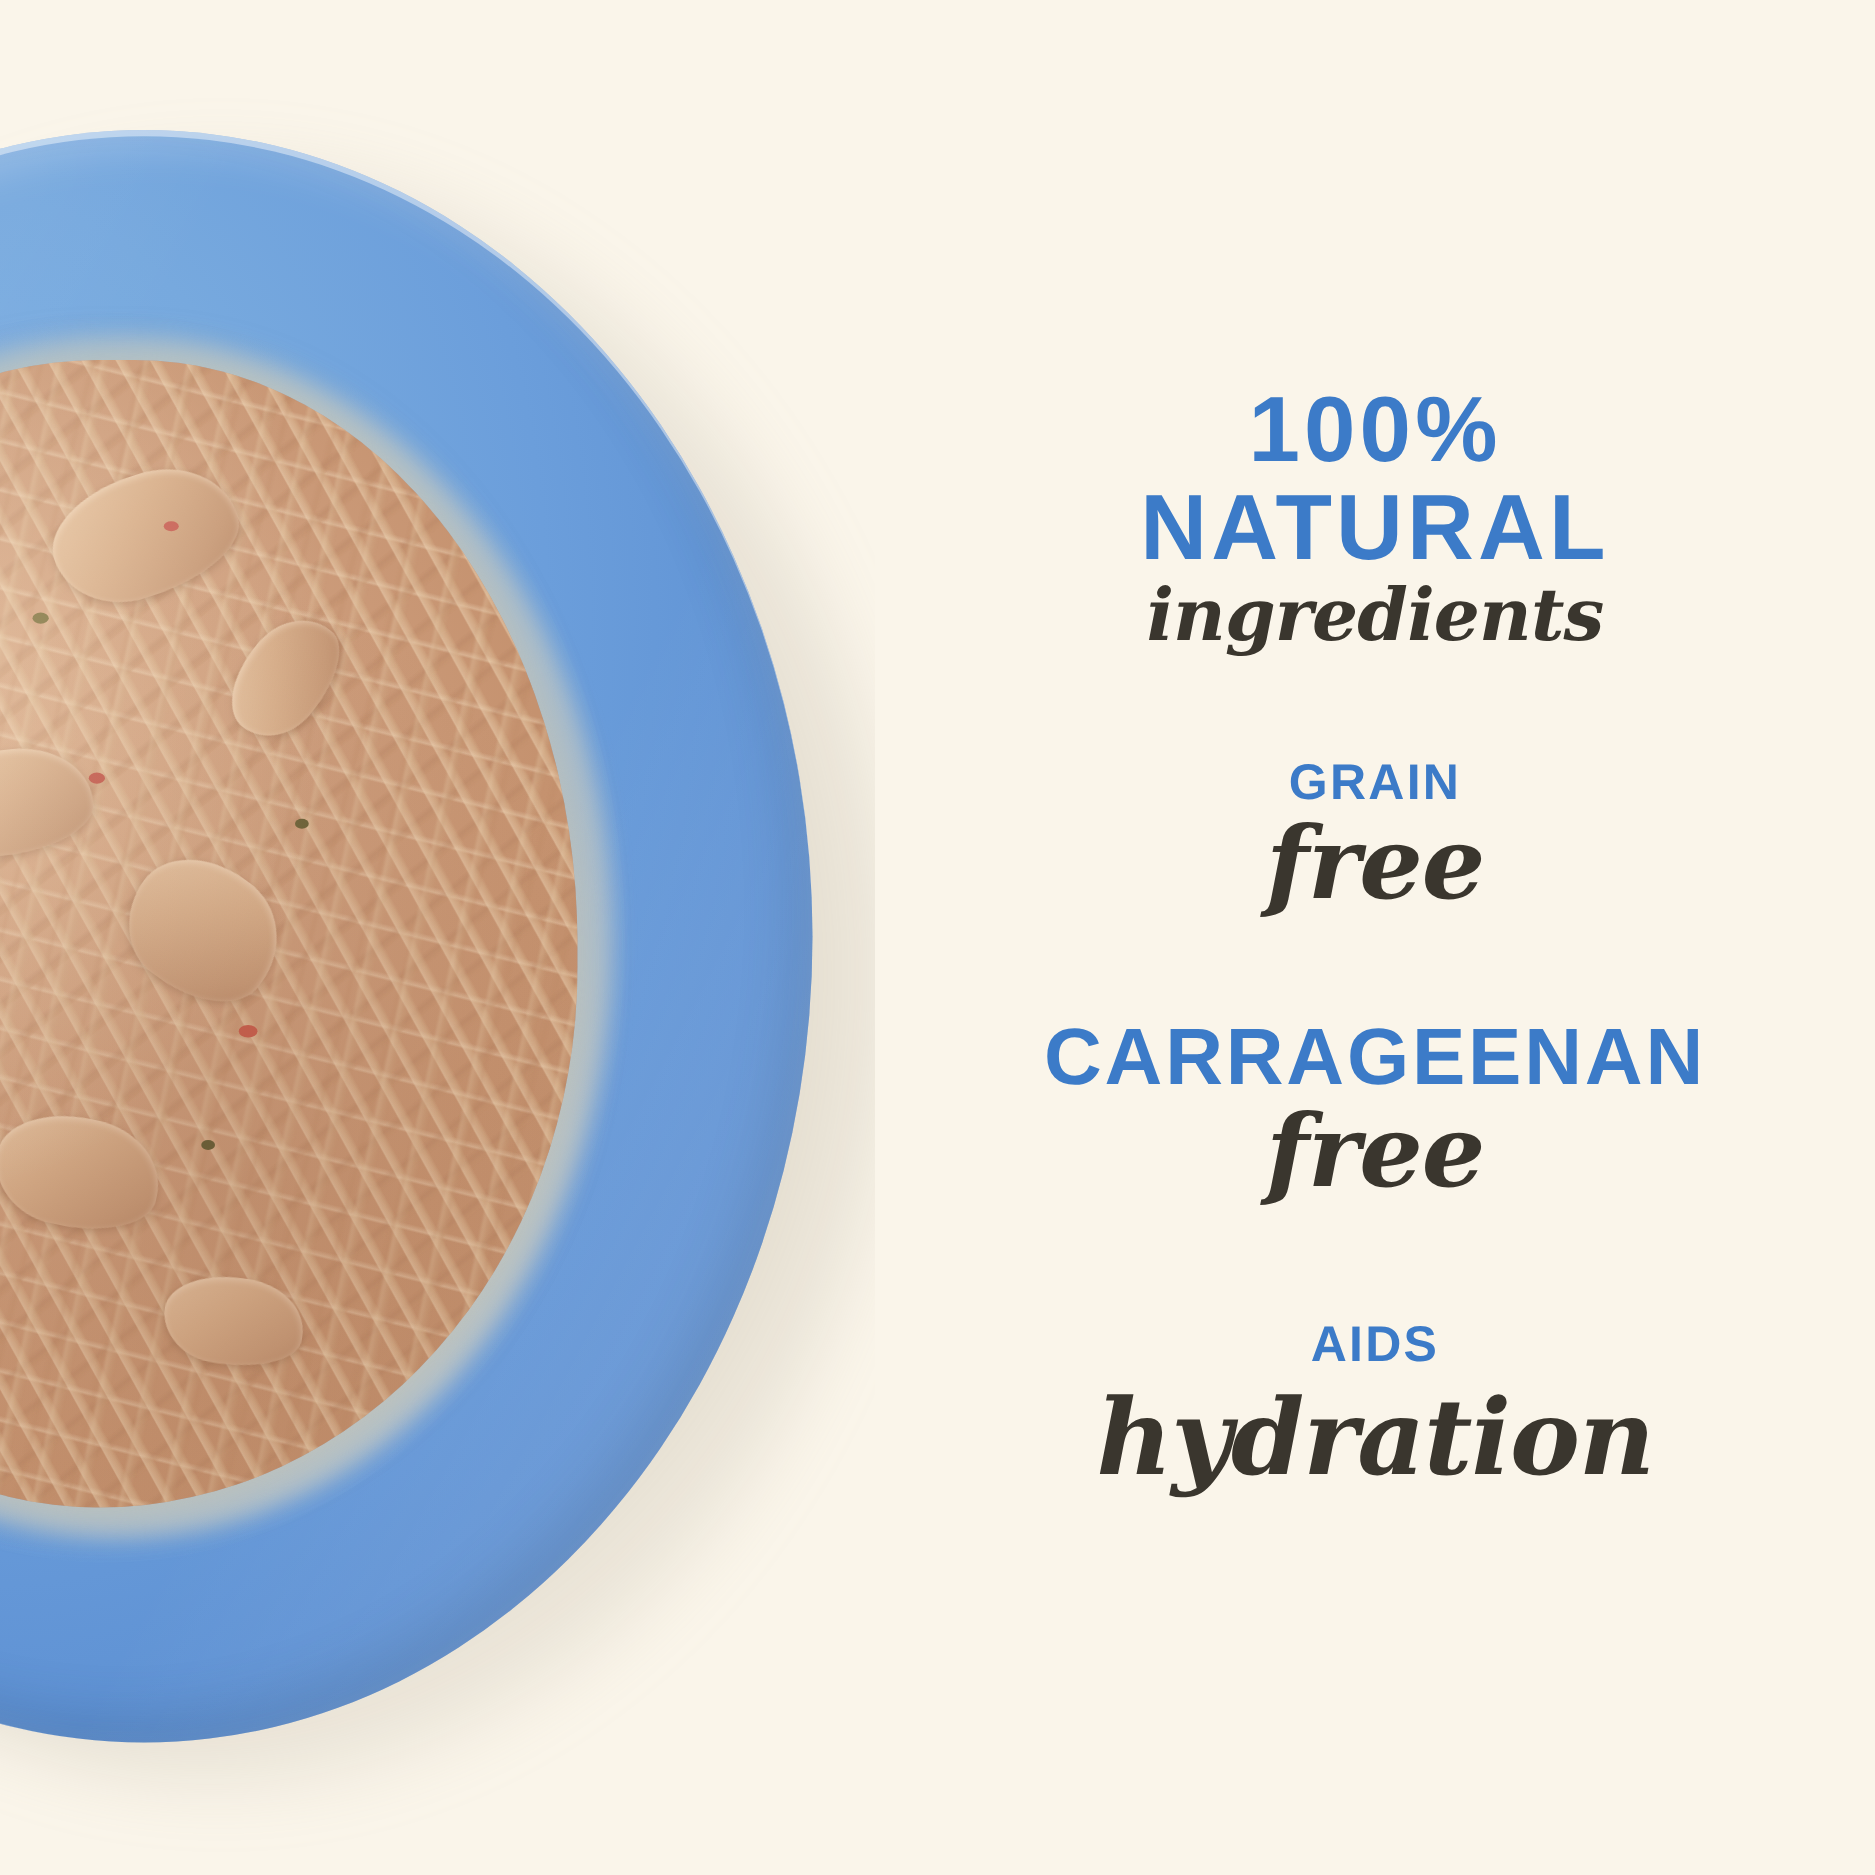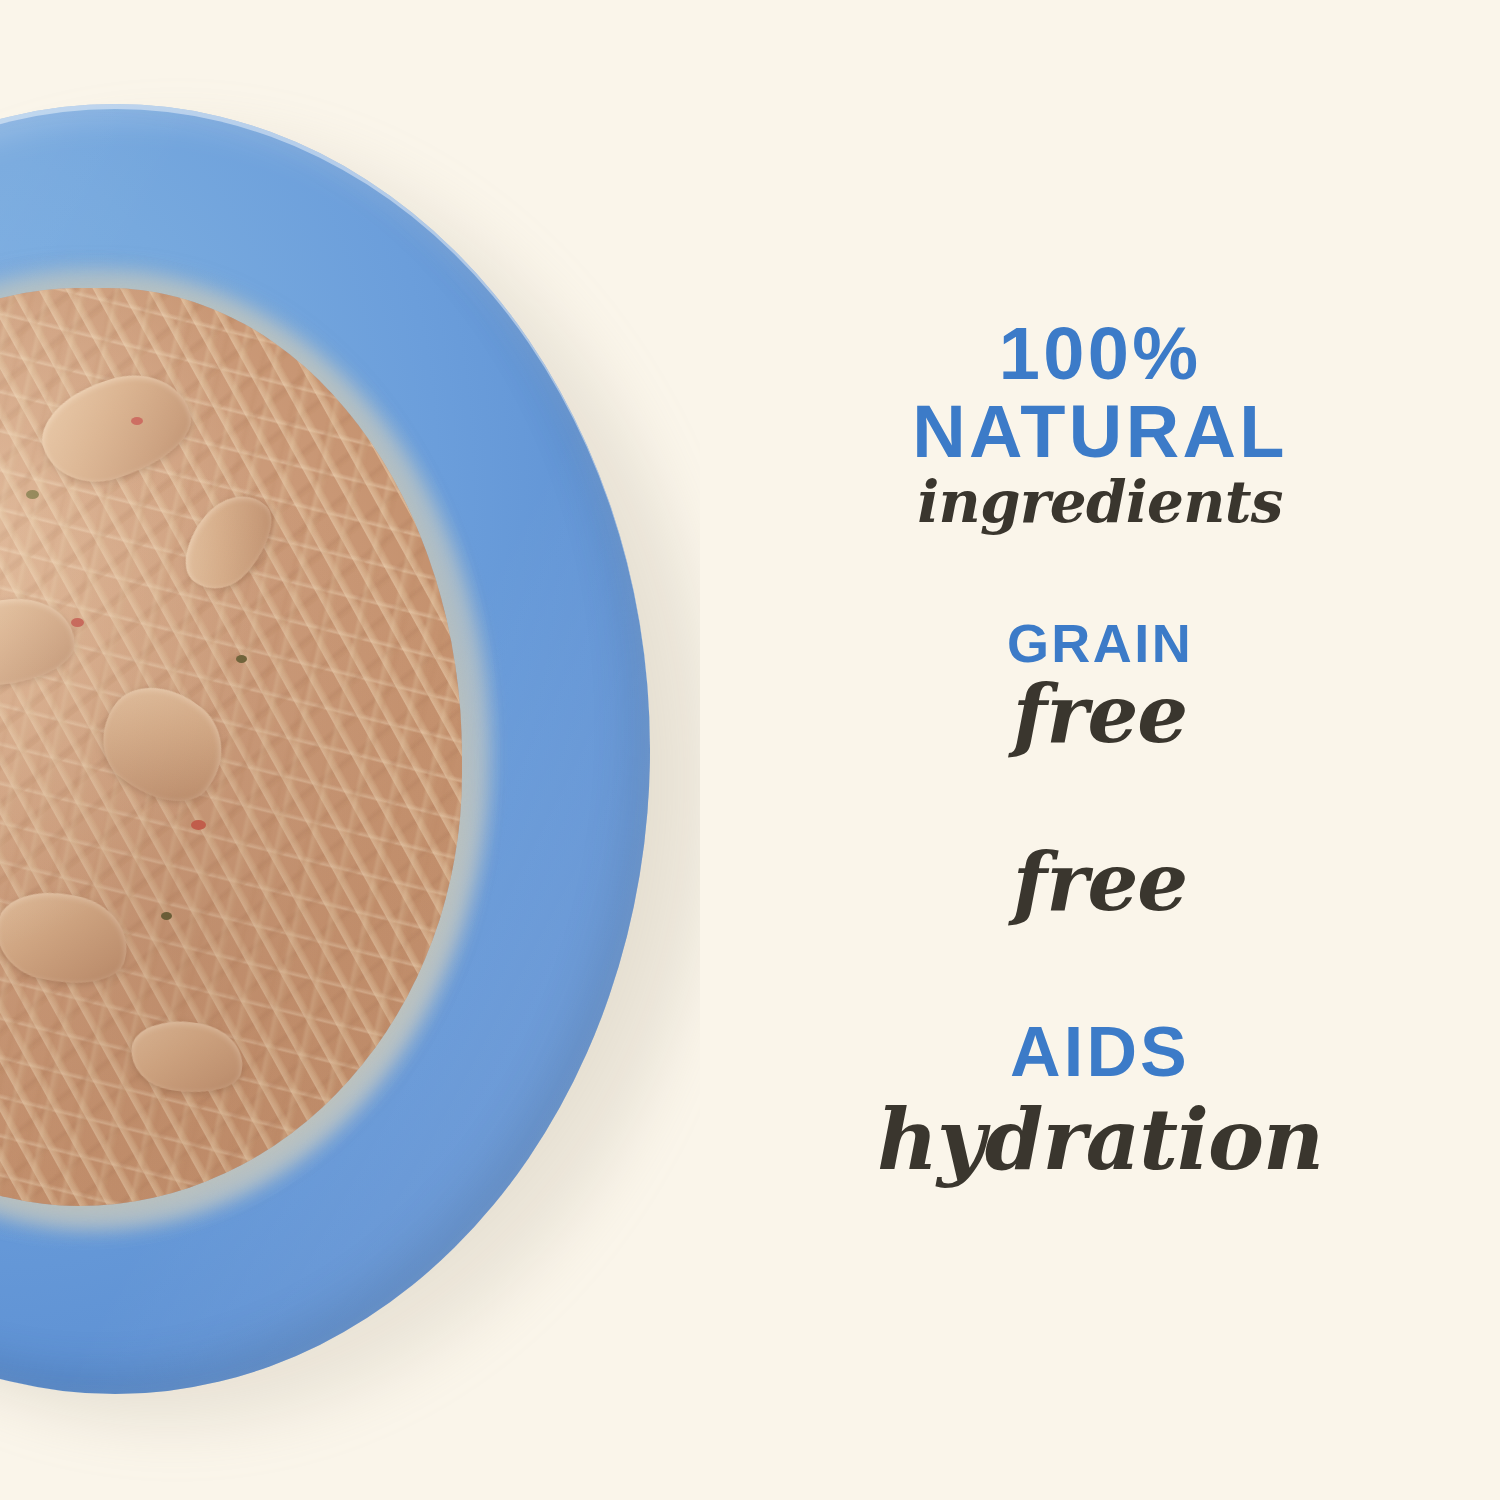--- a/index.html
+++ b/index.html
@@ -245,29 +245,29 @@
     line-height: 1.0;
     white-space: nowrap;
     letter-spacing: -0.012em;
   }
 
   .b1 .caps.l1 { font-size: 74px; }
   .b1 .caps.l2 { font-size: 74px; margin-top: 6px; }
   .b1 .script  { font-size: 58px; margin-top: 4px; }
 
   .b2 { margin-top: 86px; }
-  .b2 .caps   { font-size: 54px; }
+  .b2 .caps   { font-size: 40px; }
   .b2 .script { font-size: 80px; margin-top: 4px; }
 
   .b3 { margin-top: 84px; }
   .b3 .caps   { font-size: 64px; letter-spacing: 0.035em; }
   .b3 .script { font-size: 80px; margin-top: 4px; }
 
   .b4 { margin-top: 96px; }
-  .b4 .caps   { font-size: 70px; }
+  .b4 .caps   { font-size: 40px; }
   .b4 .script { font-size: 84px; margin-top: 12px; }
 </style>
 </head>
 <body>
 
 <div class="canvas">
 
   <div class="photo">
     <div class="table-shadow"></div>
     <div class="plate"></div>
@@ -310,20 +310,21 @@
       <div class="caps l2">NATURAL</div>
       <div class="script">ingredients</div>
     </div>
 
     <div class="block b2">
       <div class="caps">GRAIN</div>
       <div class="script">free</div>
     </div>
 
     <div class="block b3">
+      <div class="caps">CARRAGEENAN</div>
       <div class="script">free</div>
     </div>
 
     <div class="block b4">
       <div class="caps">AIDS</div>
       <div class="script">hydration</div>
     </div>
 
   </div>
 </div>

